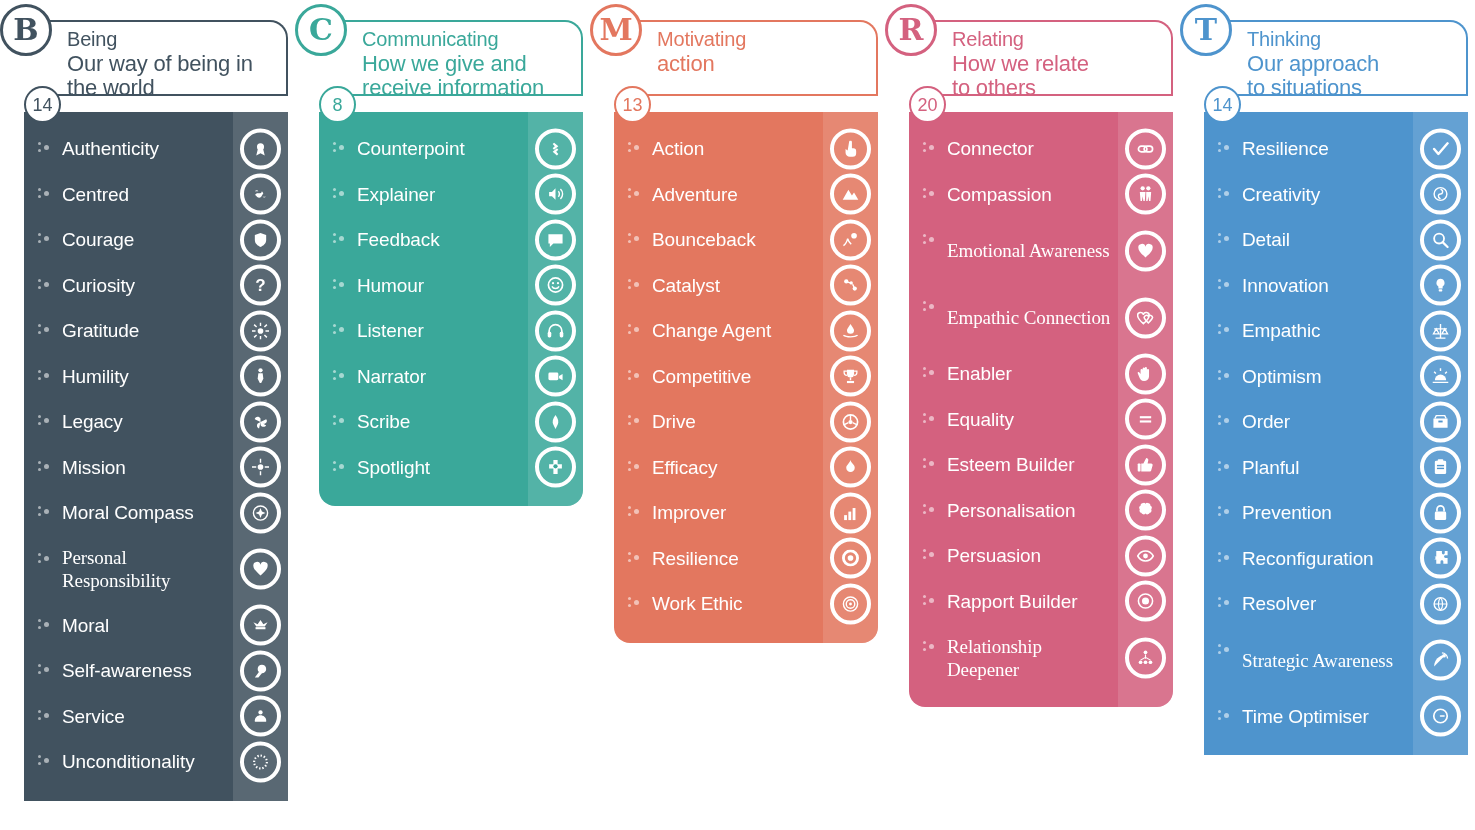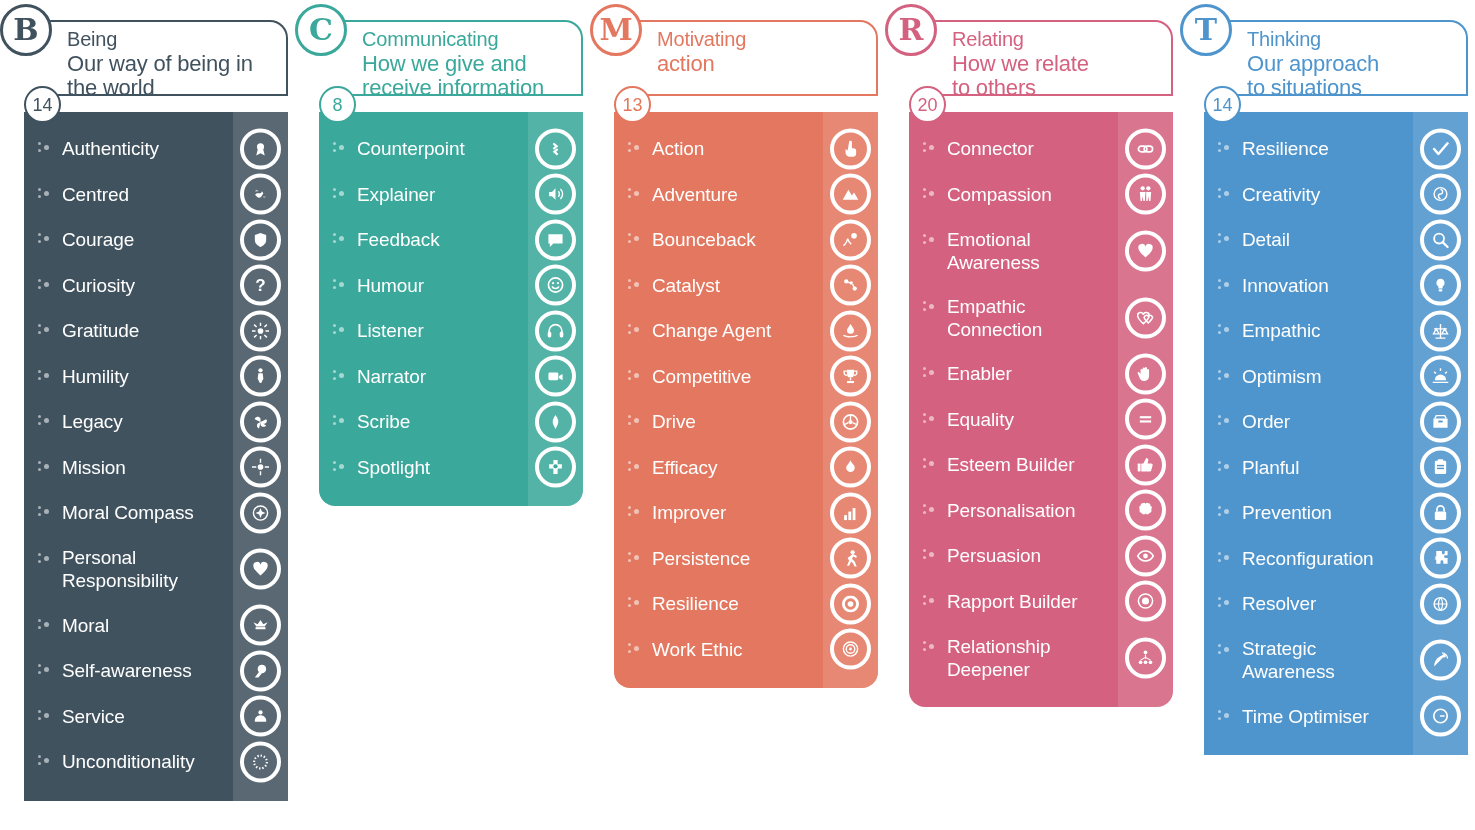--- a/index.html
+++ b/index.html
@@ -112,21 +112,21 @@
   .body-card.flat-bottom .icon-strip { border-radius: 0; }
 
   .row {
     position: relative;
     display: flex;
     align-items: center;
     min-height: 45.5px;
     padding-left: 14px;
     padding-right: 60px;
   }
-  .row.two-line { min-height: 67px; }
+  .row.two-line { min-height: 67px; font-family: Liberation Serif, serif; }
 
   .bullet {
     flex: 0 0 14px;
     position: relative;
     width: 14px; height: 14px;
     margin-right: 10px;
     align-self: flex-start;
     margin-top: 15px;
   }
   .row.two-line .bullet { margin-top: 16px; }
@@ -745,37 +745,20 @@
               </svg>
             </span>
           </span>
         </div>
         <div class="row">
           <span class="bullet">
             <i></i>
             <i></i>
             <i></i>
           </span>
-          <span class="row-label">Persistence</span>
-          <span class="icon-holder">
-            <span class="icon-ring"></span>
-            <span class="icon-glyph">
-              <svg viewBox="0 0 24 24" width="17" height="17" fill="#fff">
-                <circle cx="15" cy="4" r="3"></circle>
-                <path d="M13 8l-5 4 2 4-3 7h3l3-6 3 3 2 5h3l-3-8-4-4 2-3 4 2 1-3-6-3z"></path>
-              </svg>
-            </span>
-          </span>
-        </div>
-        <div class="row">
-          <span class="bullet">
-            <i></i>
-            <i></i>
-            <i></i>
-          </span>
           <span class="row-label">Resilience</span>
           <span class="icon-holder">
             <span class="icon-ring"></span>
             <span class="icon-glyph">
               <svg viewBox="0 0 24 24" width="17" height="17" fill="#fff">
                 <circle cx="12" cy="12" r="10" fill="none" stroke="#fff" stroke-width="4"></circle>
                 <circle cx="12" cy="12" r="4"></circle>
               </svg>
             </span>
           </span>

